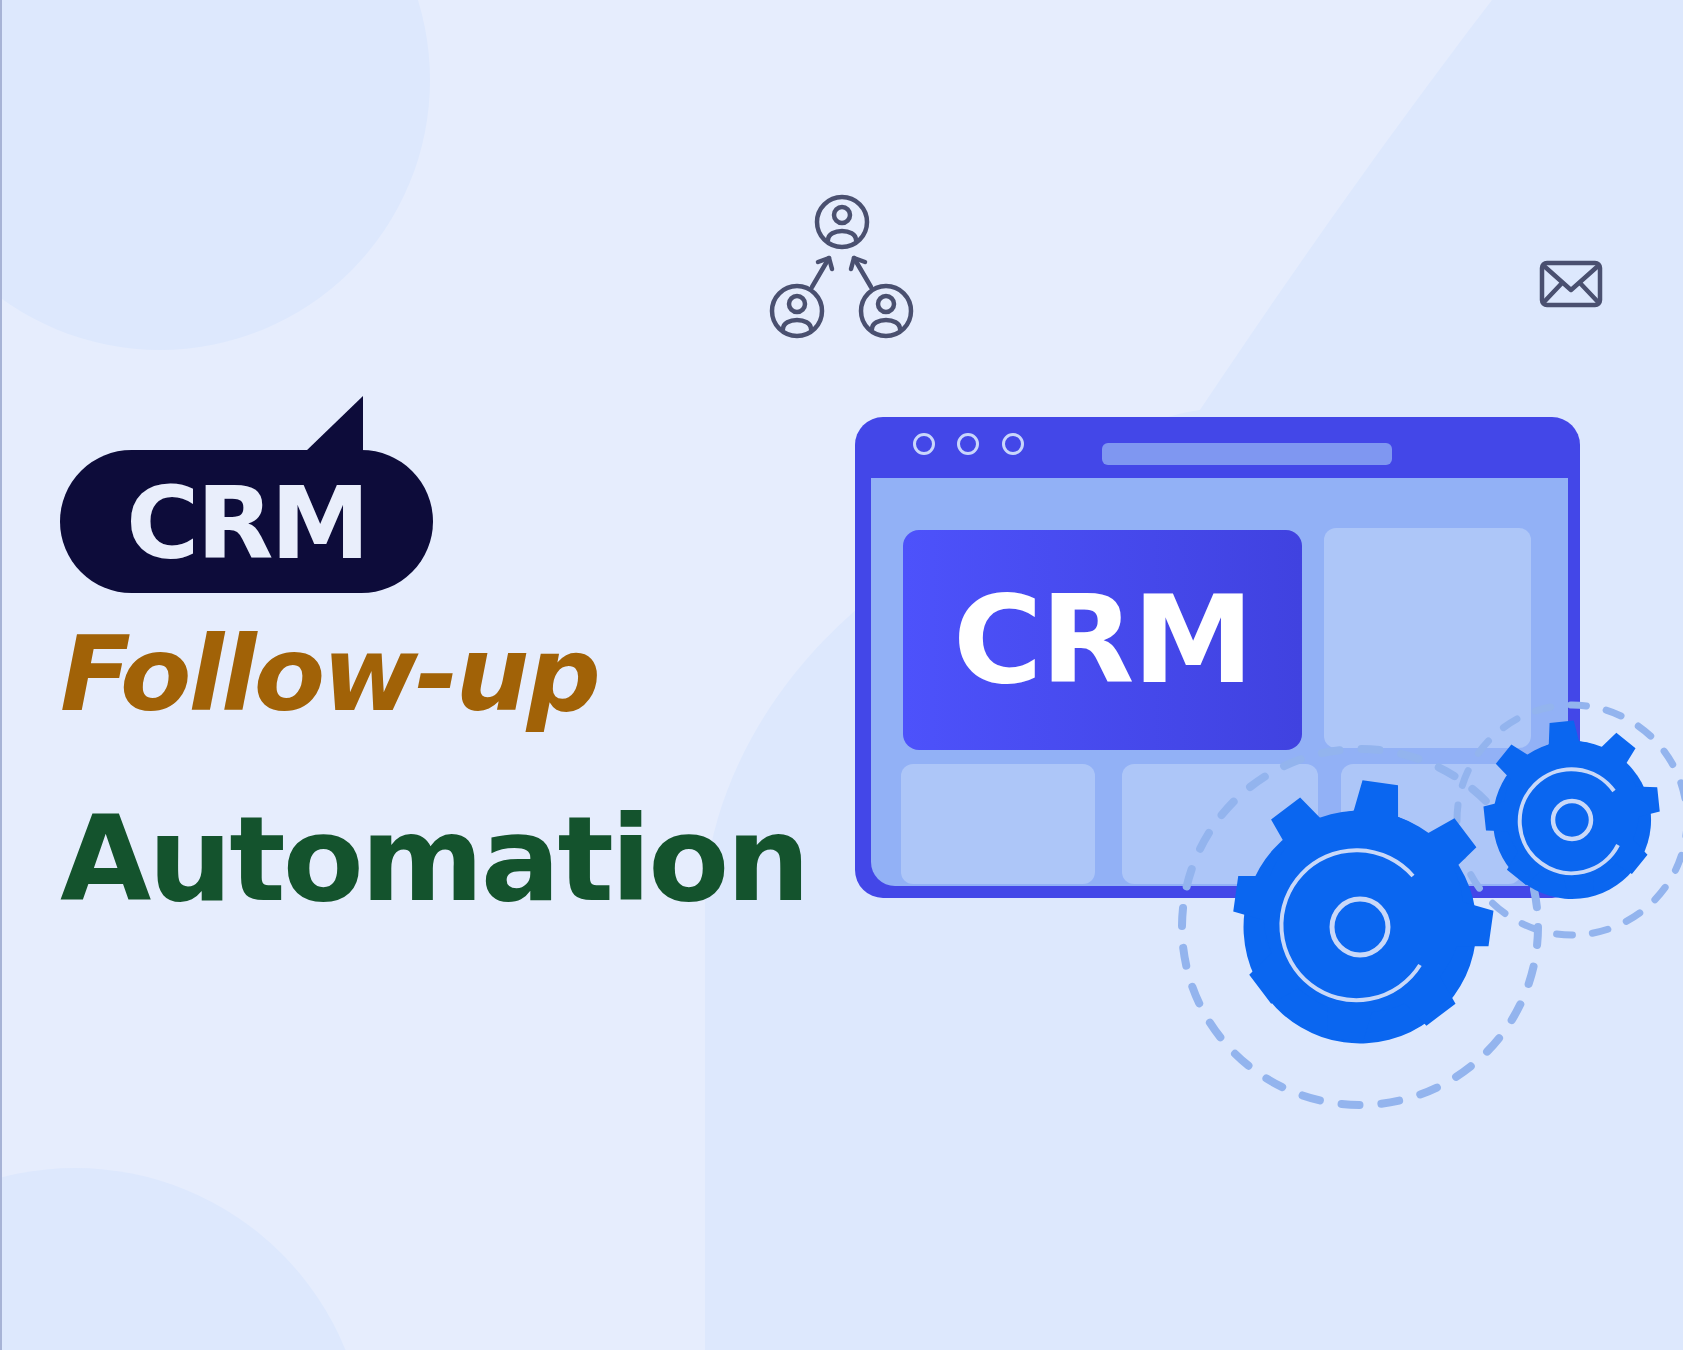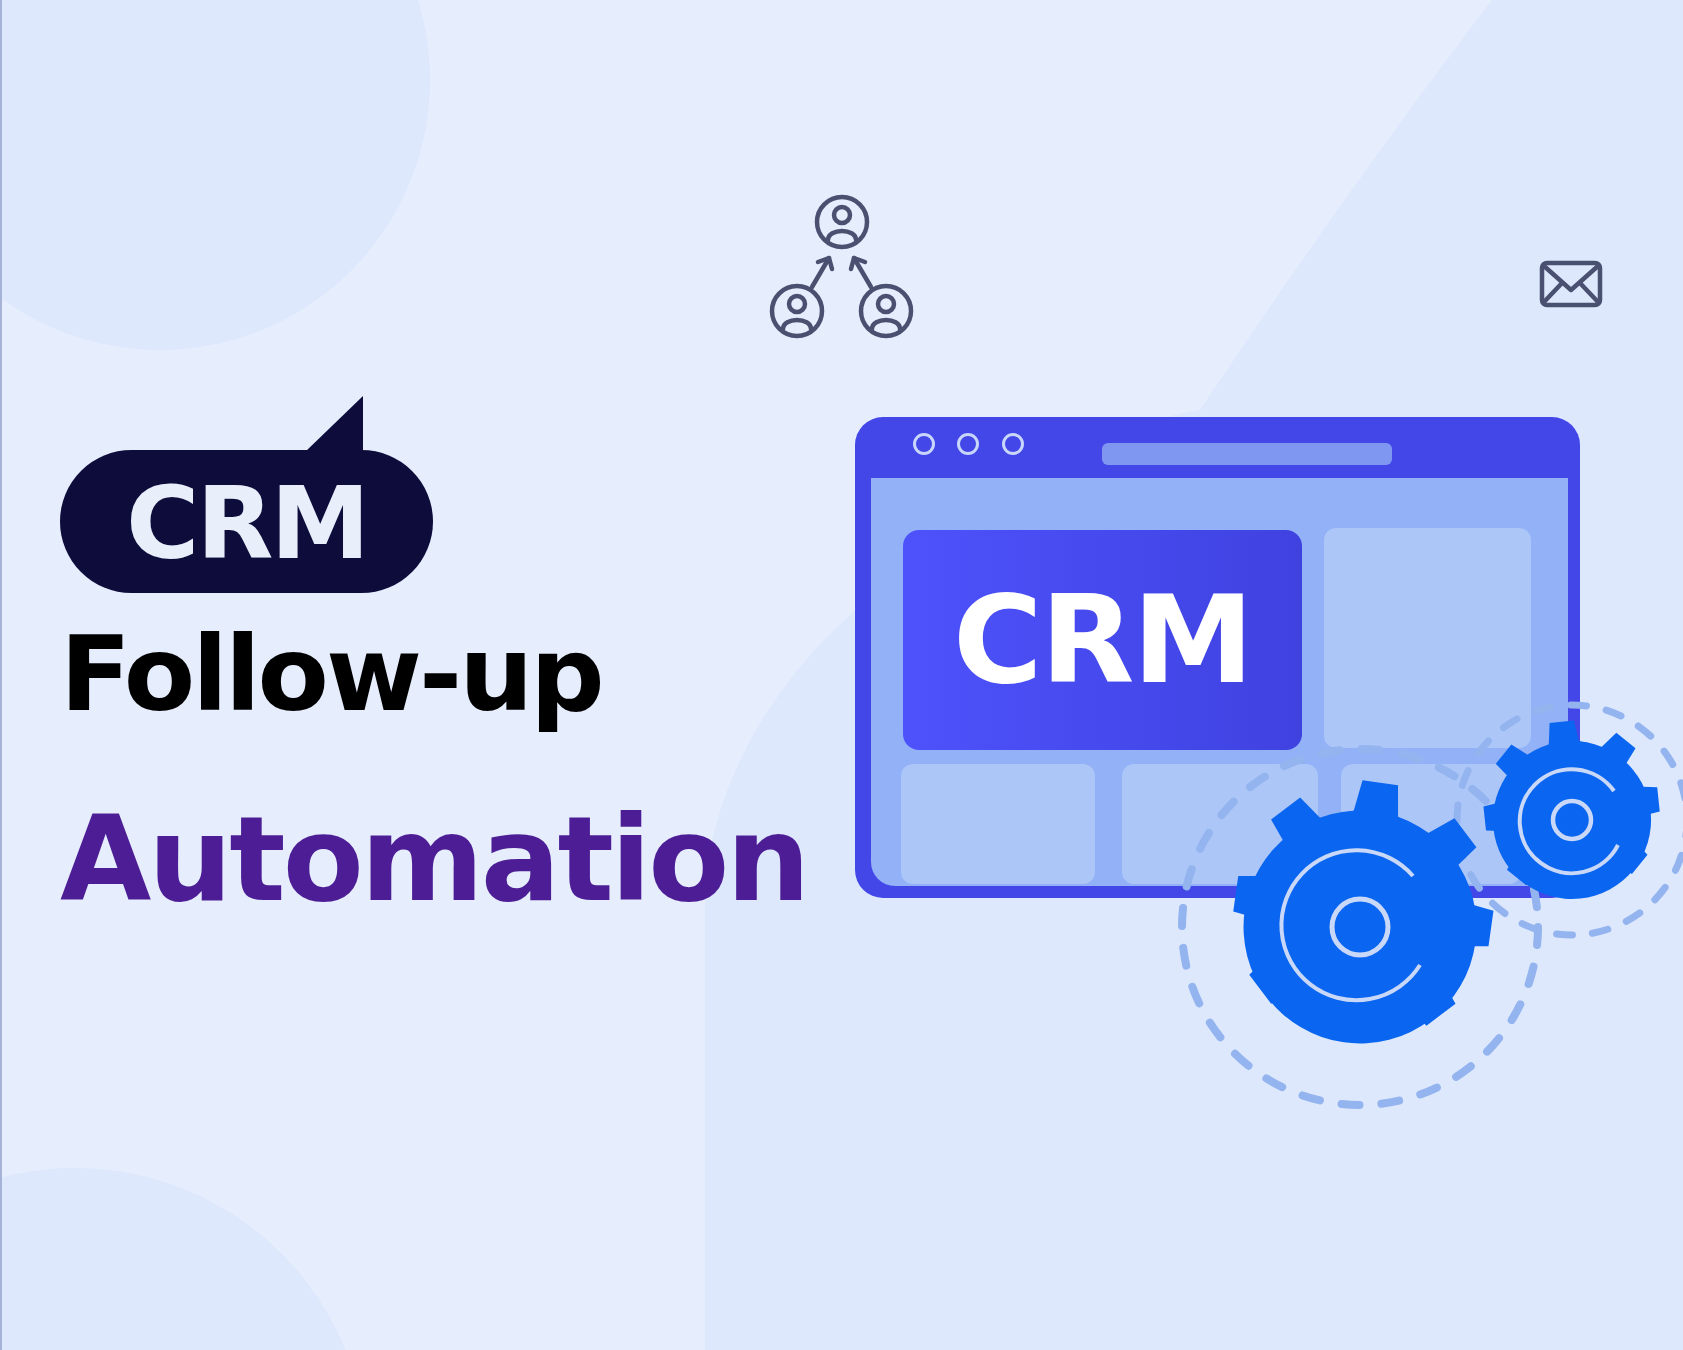--- a/index.html
+++ b/index.html
@@ -18,22 +18,22 @@
   }
   .bubble-tail { position: absolute; left: 300px; top: 396px; width: 70px; height: 60px; }
   .bubble-text {
     color: #e9eefb; font-family: "DejaVu Sans", sans-serif; font-weight: bold;
     font-size: 100px; letter-spacing: -3px; line-height: 1; margin-top: 4px;
   }
   .headline {
     position: absolute; left: 60px; font-family: "DejaVu Sans", sans-serif; font-weight: bold;
     line-height: 1; white-space: nowrap; letter-spacing: -3px;
   }
-  .headline.l1 { top: 622px; font-size: 104px; color: #000000; }
-  .headline.l2 { top: 800px; font-size: 118px; color: #4c1d95; }
+  .headline.l1 { top: 622px; font-size: 104px; color: #a16207; font-style: italic; }
+  .headline.l2 { top: 800px; font-size: 118px; color: #14532d; }
 
   .window {
     position: absolute; left: 855px; top: 417px; width: 725px; height: 481px;
     background: #4347e8; border-radius: 28px;
   }
   .window-dot {
     position: absolute; top: 16px; width: 22px; height: 22px; border-radius: 50%;
     border: 3px solid #c9d6fb; box-sizing: border-box;
   }
   .address-bar {

